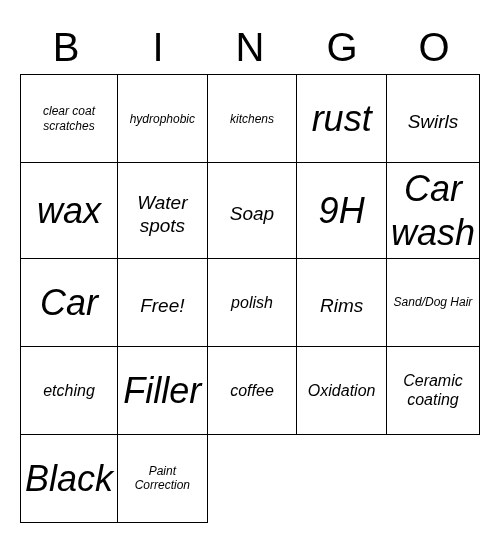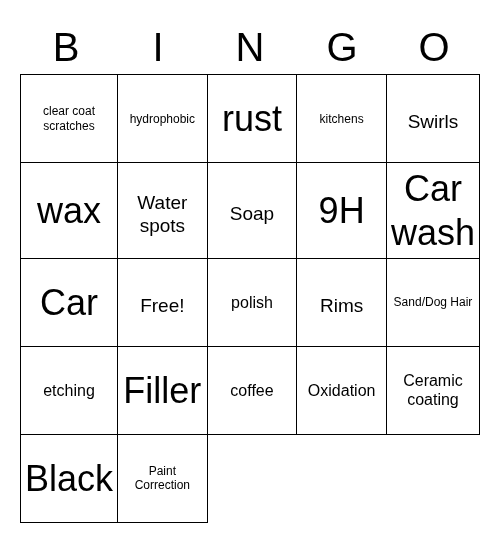--- a/index.html
+++ b/index.html
@@ -36,20 +36,21 @@
       font-weight: normal;
       padding: 4px 0;
       text-align: center;
     }
 
     .bingo-grid {
       display: grid;
       grid-template-columns: repeat(5, 1fr);
       border-left: 1px solid #000;
       border-top: 1px solid #000;
+      font-style: italic;
     }
 
     .bingo-cell {
       border-right: 1px solid #000;
       border-bottom: 1px solid #000;
       display: flex;
       align-items: center;
       justify-content: center;
       text-align: center;
       min-height: 88px;
@@ -92,24 +93,24 @@
     </div>
   <div class="bingo-grid">
 
   <div class="bingo-cell">
         <span class="size-small">clear coat scratches</span>
       </div>
       <div class="bingo-cell">
         <span class="size-small">hydrophobic</span>
       </div>
       <div class="bingo-cell">
-        <span class="size-xlarge">rust</span>
+        <span class="size-small">kitchens</span>
       </div>
       <div class="bingo-cell">
-        <span class="size-small">kitchens</span>
+        <span class="size-xlarge">rust</span>
       </div>
       <div class="bingo-cell">
         <span class="size-large">Swirls</span>
       </div>
       <div class="bingo-cell">
         <span class="size-xlarge">wax</span>
       </div>
       <div class="bingo-cell">
         <span class="size-large">Water spots</span>
       </div>

